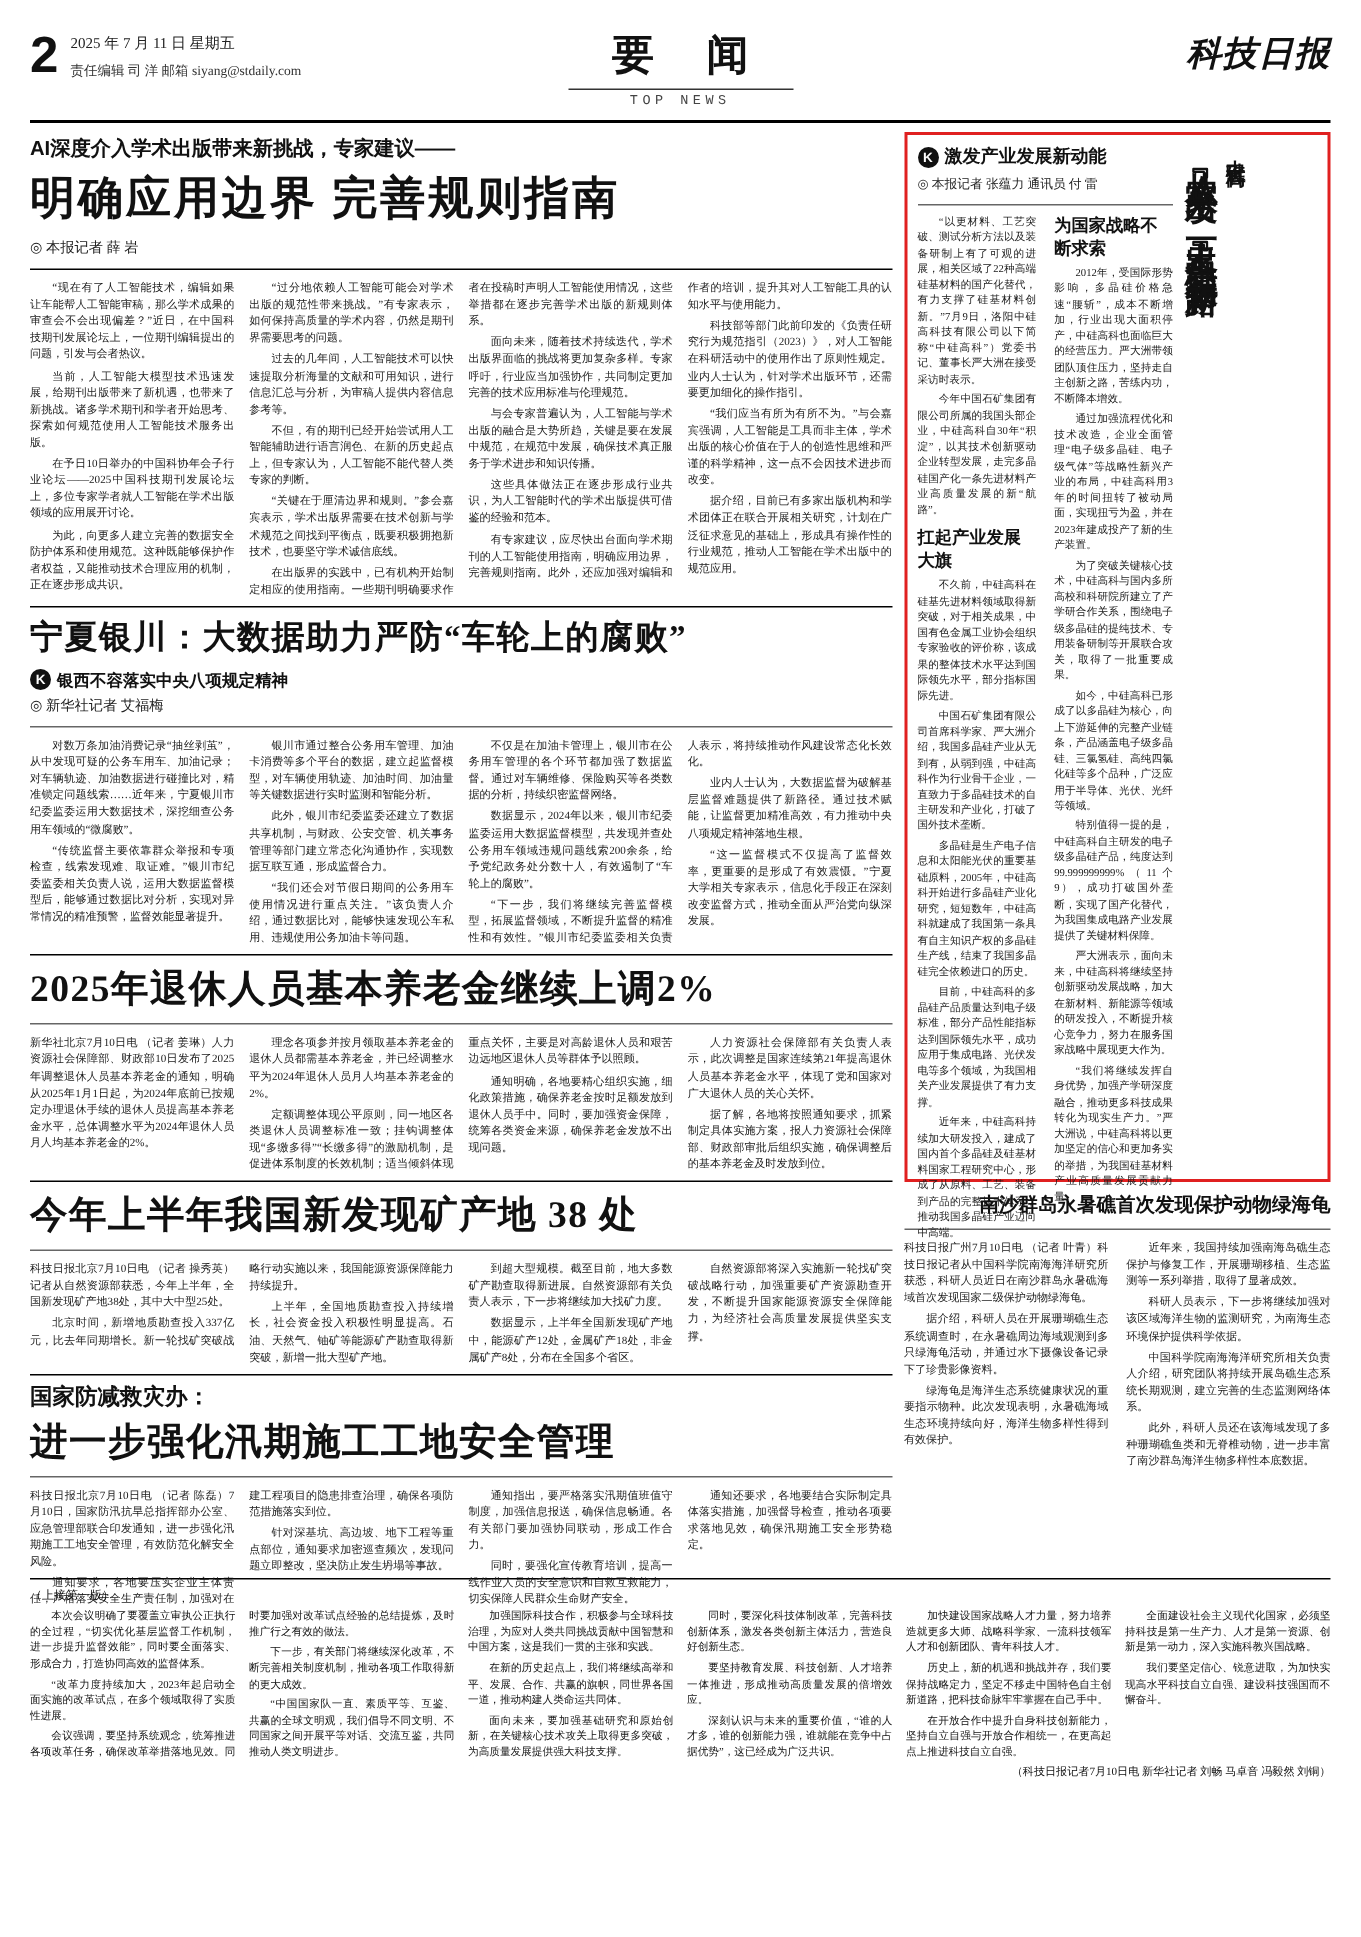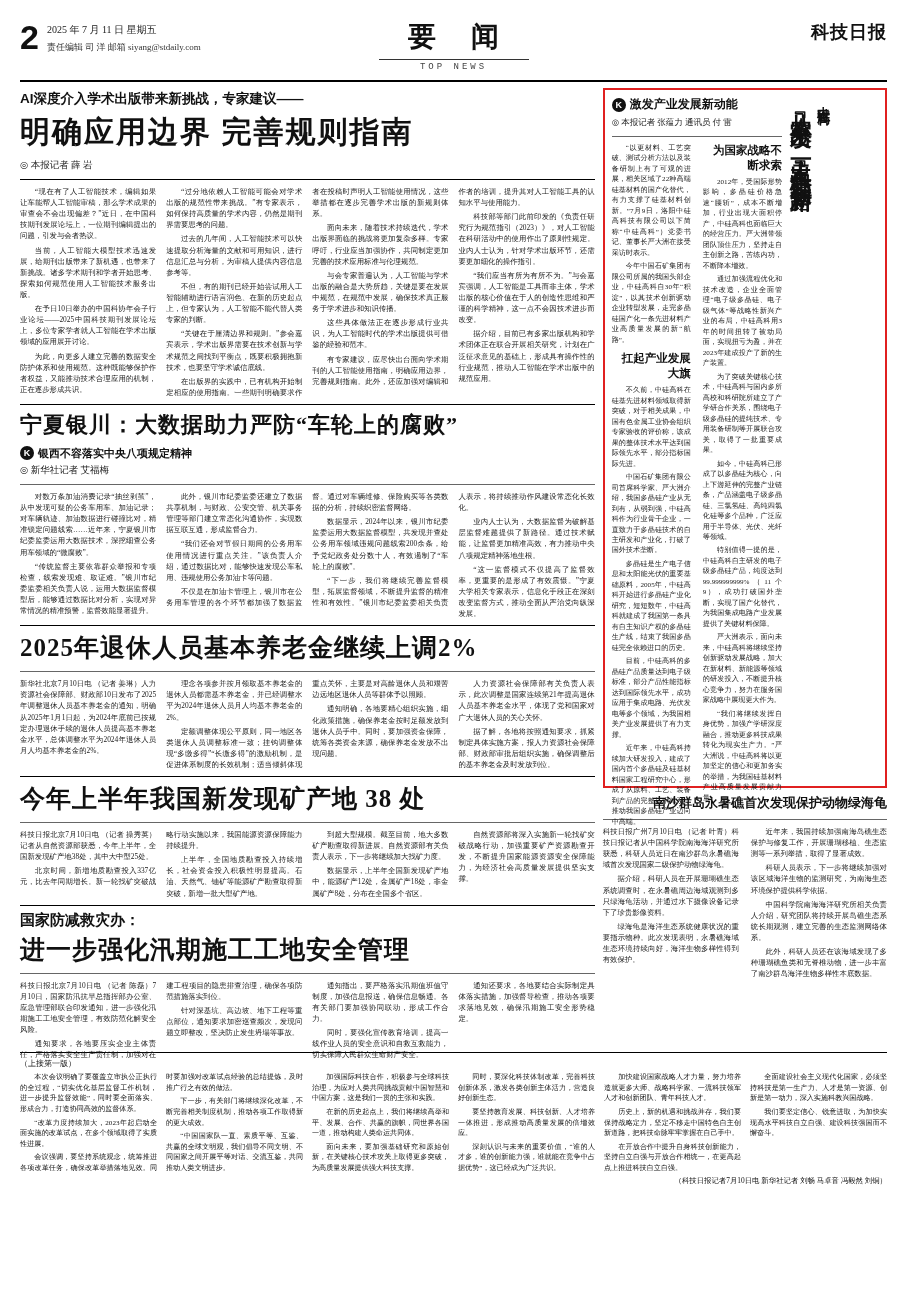--- a/index.html
+++ b/index.html
@@ -65,24 +65,25 @@
   }
   .masthead-center .rule {
     width: 150px; height: 1px; background: #333; margin: 3px auto 0 auto;
   }
   .masthead-right {
     position: absolute;
     right: 0; top: 2px;
     text-align: right;
   }
   .masthead-right .brand {
-    font-size: 18px;
+    font-size: 23px;
     font-weight: bold;
     letter-spacing: 1px;
     font-family: "Liberation Serif", serif;
+    font-style: italic;
   }
   .masthead-rule {
     border-top: 2px solid #000;
     margin-top: 4px;
   }
 
   
   .body-area {
     display: flex;
     margin-top: 6px;
@@ -175,21 +176,21 @@
   }
   .redbox-body { flex: 1 1 auto; padding-right: 4px; }
   .redbox-kicker {
     display: flex; align-items: center; gap: 4px;
     font-size: 12px; font-weight: bold;
     margin-bottom: 4px;
     font-family: "Liberation Sans", sans-serif;
   }
   .redbox .byline { font-size: 8.5px; }
   .sub-head {
-    text-align: right;
+    text-align: left;
     font-size: 11.5px;
     font-weight: bold;
     margin: 6px 0 4px 0;
     font-family: Liberation Serif, serif;
   }
   .redbox p.txt { font-size: 7.1px; line-height: 1.48; }
 
   .right-bottom { margin-top: 6px; }
   .right-bottom h1 {
     font-size: 13px; font-weight: bold; letter-spacing: 0px;
@@ -276,20 +277,21 @@
         <h1 class="headline small">宁夏银川：大数据助力严防“车轮上的腐败”</h1>
         <div class="kicker">
           <span class="badge-k">K</span>
           <span>银西不容落实中央八项规定精神</span>
         </div>
         <div class="byline">◎ 新华社记者  艾福梅</div>
         <div class="hrule thin"></div>
         <div class="cols-4">
           <p class="txt">对数万条加油消费记录“抽丝剥茧”，从中发现可疑的公务车用车、加油记录；对车辆轨迹、加油数据进行碰撞比对，精准锁定问题线索……近年来，宁夏银川市纪委监委运用大数据技术，深挖细查公务用车领域的“微腐败”。</p>
           <p class="txt">“传统监督主要依靠群众举报和专项检查，线索发现难、取证难。”银川市纪委监委相关负责人说，运用大数据监督模型后，能够通过数据比对分析，实现对异常情况的精准预警，监督效能显著提升。</p>
+          <p class="txt">银川市通过整合公务用车管理、加油卡消费等多个平台的数据，建立起监督模型，对车辆使用轨迹、加油时间、加油量等关键数据进行实时监测和智能分析。</p>
           <p class="txt">此外，银川市纪委监委还建立了数据共享机制，与财政、公安交管、机关事务管理等部门建立常态化沟通协作，实现数据互联互通，形成监督合力。</p>
           <p class="txt">“我们还会对节假日期间的公务用车使用情况进行重点关注。”该负责人介绍，通过数据比对，能够快速发现公车私用、违规使用公务加油卡等问题。</p>
           <p class="txt">不仅是在加油卡管理上，银川市在公务用车管理的各个环节都加强了数据监督。通过对车辆维修、保险购买等各类数据的分析，持续织密监督网络。</p>
           <p class="txt">数据显示，2024年以来，银川市纪委监委运用大数据监督模型，共发现并查处公务用车领域违规问题线索200余条，给予党纪政务处分数十人，有效遏制了“车轮上的腐败”。</p>
           <p class="txt">“下一步，我们将继续完善监督模型，拓展监督领域，不断提升监督的精准性和有效性。”银川市纪委监委相关负责人表示，将持续推动作风建设常态化长效化。</p>
           <p class="txt">业内人士认为，大数据监督为破解基层监督难题提供了新路径。通过技术赋能，让监督更加精准高效，有力推动中央八项规定精神落地生根。</p>
           <p class="txt">“这一监督模式不仅提高了监督效率，更重要的是形成了有效震慑。”宁夏大学相关专家表示，信息化手段正在深刻改变监督方式，推动全面从严治党向纵深发展。</p>
         </div>
       </div>
 

